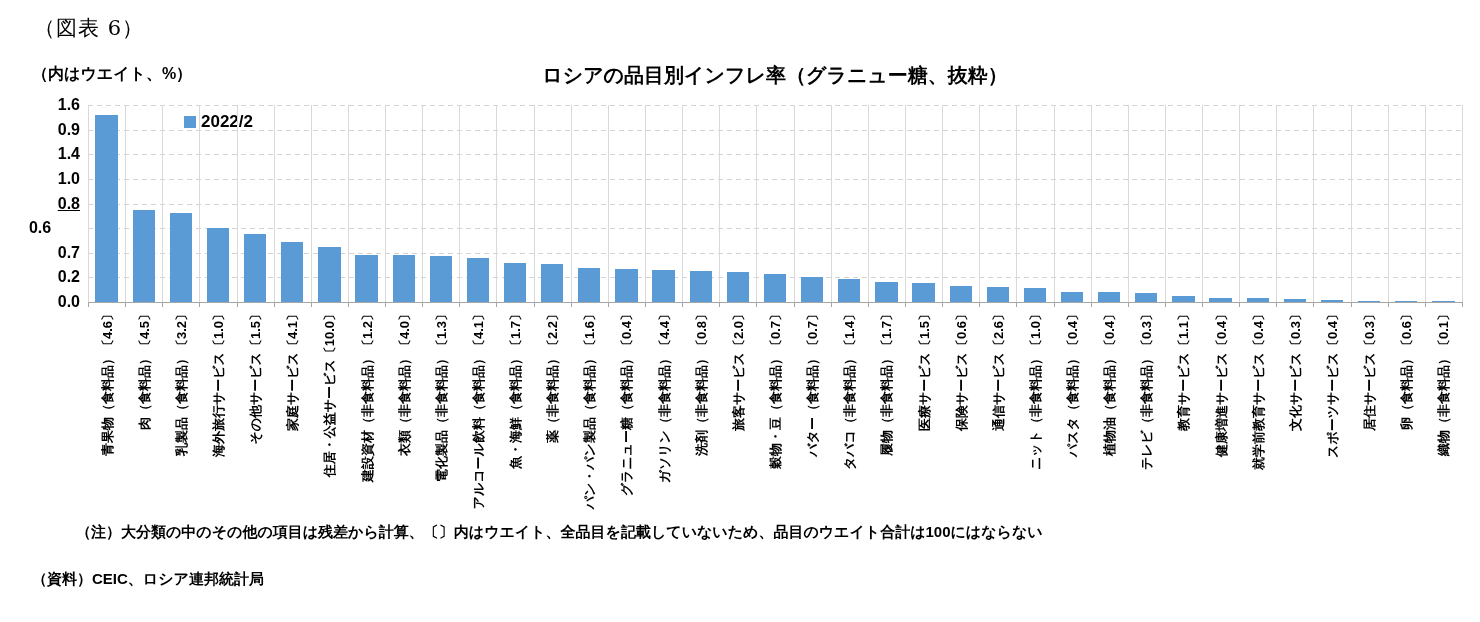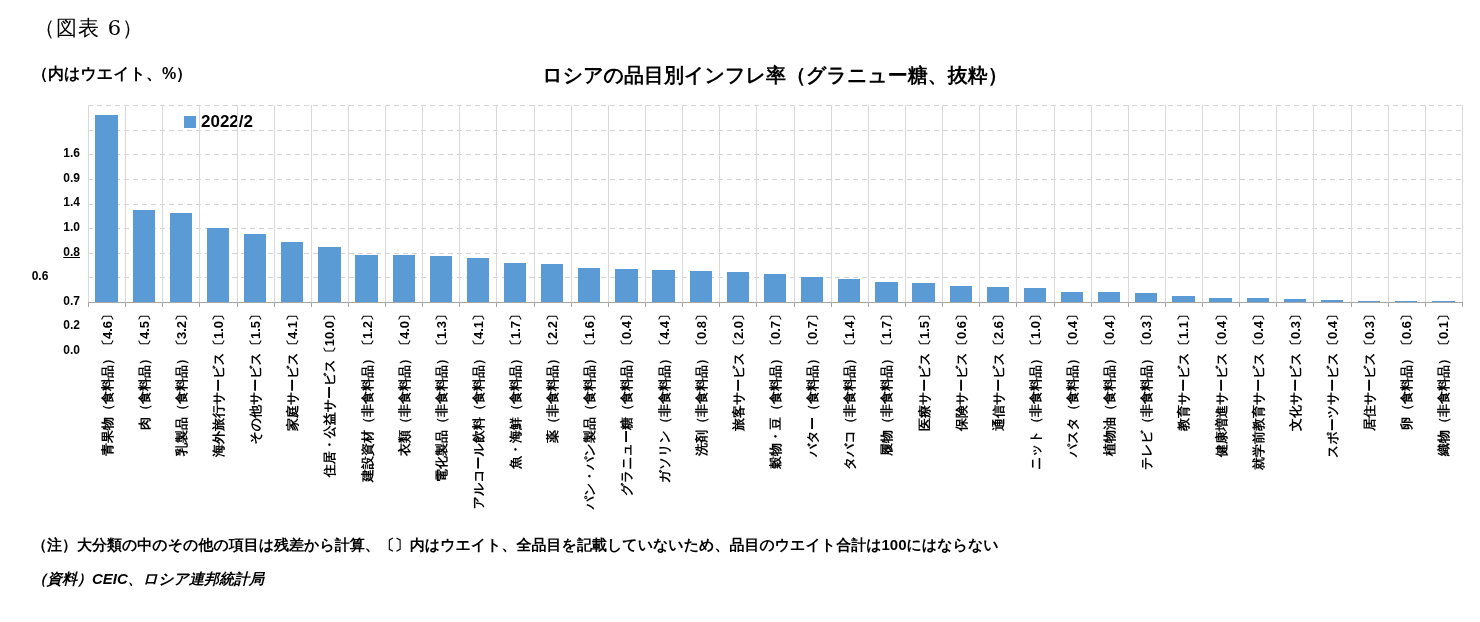--- a/index.html
+++ b/index.html
@@ -38,43 +38,43 @@
     background: #d9d9d9;
   }
   .x-axis-line {
     position: absolute; left: 0; bottom: -1px; width: 100%; height: 1px;
     background: #a6a6a6;
   }
   .bar { position: absolute; bottom: 0; }
   .y-axis-labels { position: absolute; left: 0; top: 105px; width: 80px; height: 197px; }
   .ylab {
     position: absolute; right: 0; width: 80px;
-    text-align: right; font-size: 12px; font-weight: bold; line-height: 18px; margin-top: 48px;
+    text-align: right; font-size: 16px; font-weight: bold; line-height: 18px;
   }
   .x-ticks { position: absolute; left: 88px; top: 302px; width: 1374px; height: 6px; }
   .xtick { position: absolute; top: 0; width: 1px; height: 5px; background: #a6a6a6; }
   .x-axis-labels { position: absolute; left: 88px; top: 308px; width: 1374px; height: 238px; }
   .xlab {
     position: absolute; top: 0; white-space: nowrap;
     font-size: 13px; font-weight: bold; line-height: 15px;
     transform: rotate(-90deg) translateX(-100%);
     transform-origin: top left;
   }
   .legend {
     position: absolute; left: 96px; top: 7px;
     display: flex; align-items: center; gap: 5px;
   }
   .legend-swatch { width: 12px; height: 12px; display: inline-block; }
   .legend-label { font-size: 17px; font-weight: bold; }
   .footer-note, .footer-source {
     position: absolute; left: 32px;
     font-size: 15px; font-weight: bold; white-space: nowrap;
   }
-  .footer-note { top: 536px; }
-  .footer-source { top: 570px; font-style: italic; }
+  .footer-note { top: 523px; margin-left: 44px; }
+  .footer-source { top: 570px; }
 </style>
 </head>
 <body>
 
 <div class="figure-label">（図表 6）</div>
 <div class="unit-label">（内はウエイト、%）</div>
 <div class="chart-title">ロシアの品目別インフレ率（グラニュー糖、抜粋）</div>
 
 <div class="y-axis-labels">
     <div class="ylab" style="top: -9px;">1.6</div>

